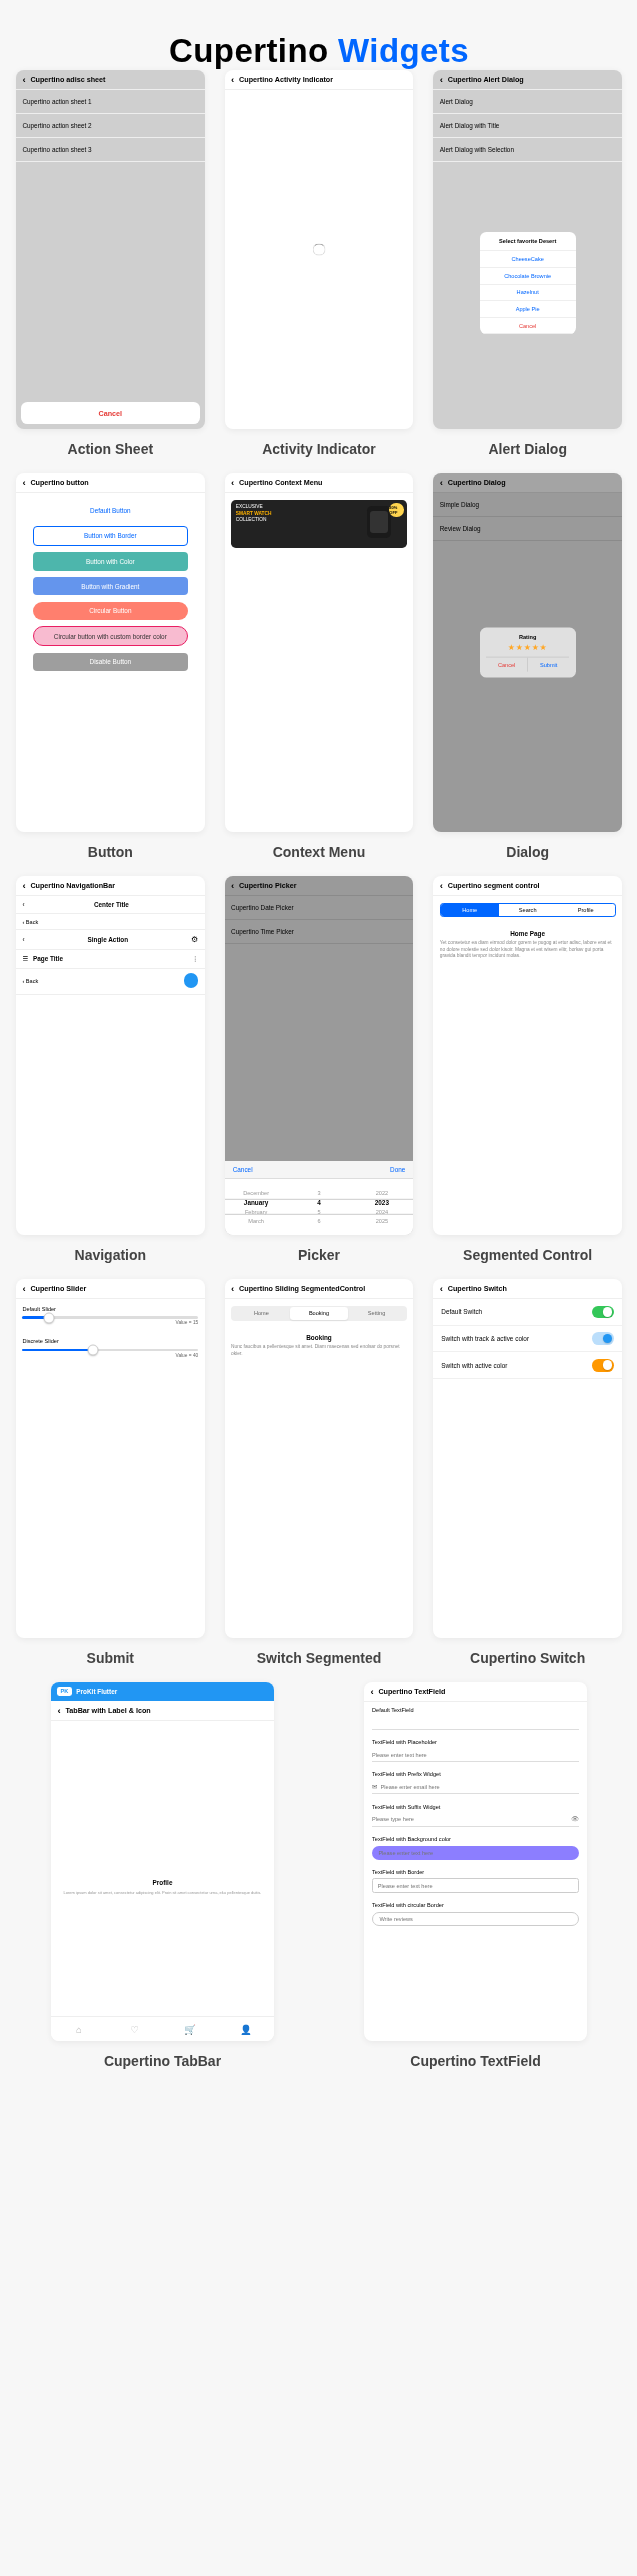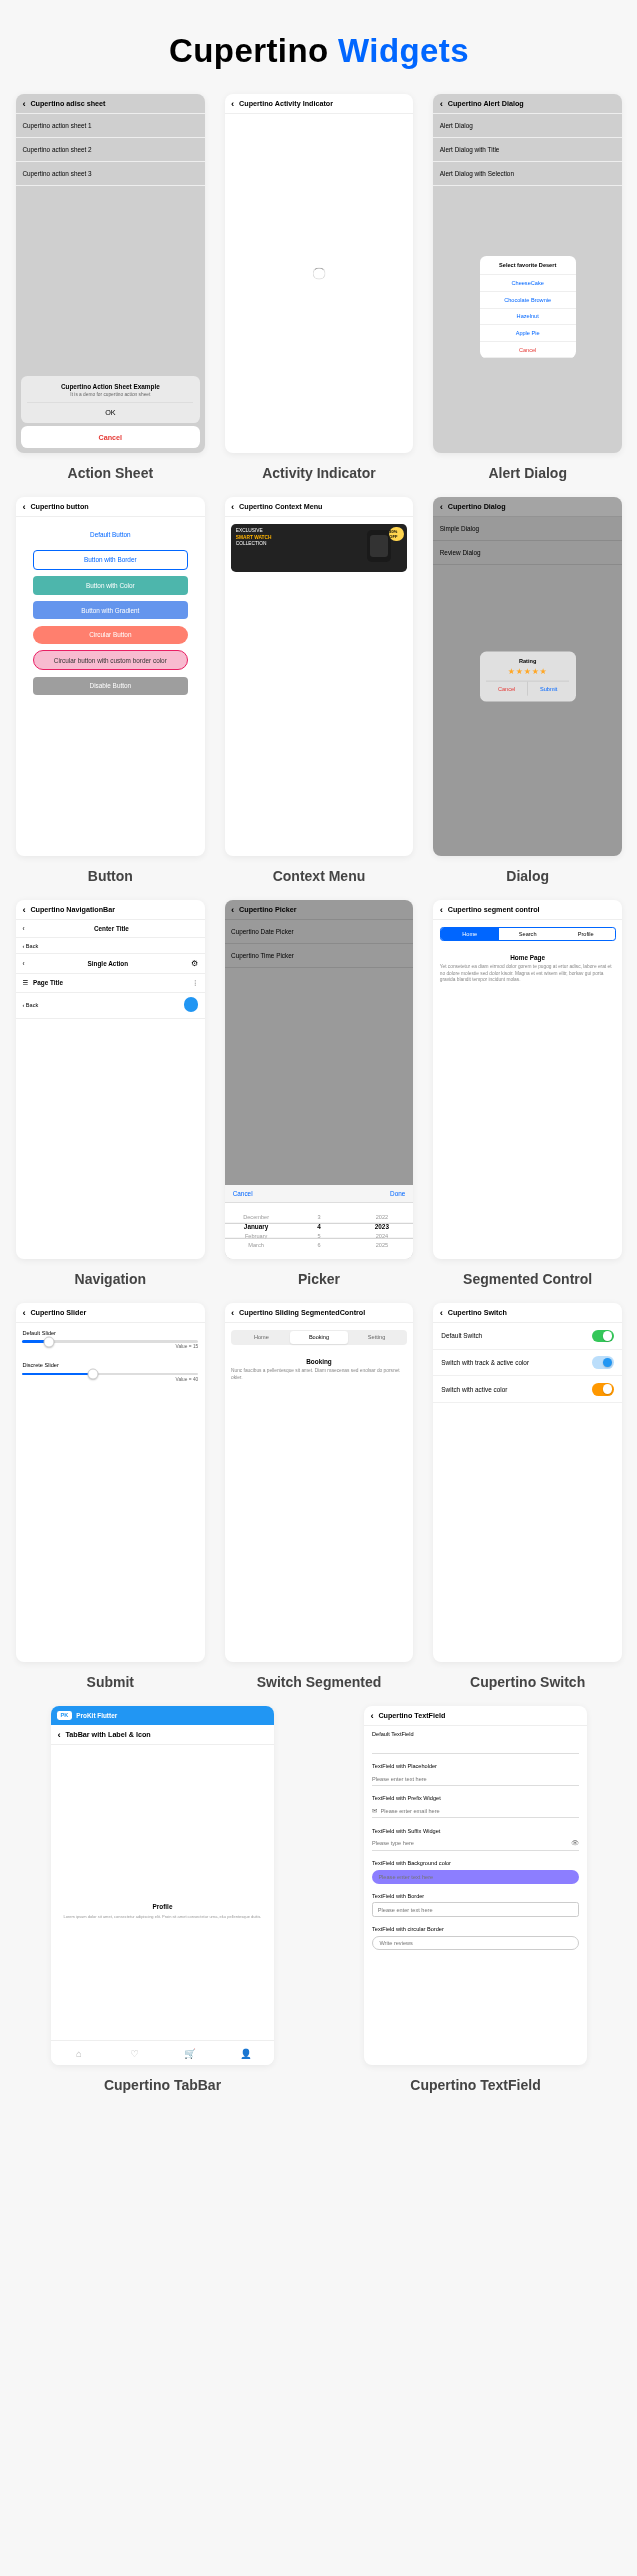--- a/index.html
+++ b/index.html
@@ -1,18 +1,18 @@
 <!DOCTYPE html>
 <html style="font-size:12.8px"><head>
 <meta charset="utf-8">
 <style>
 * { margin: 0; padding: 0; box-sizing: border-box; }
 body { background: #f7f7f7; font-family: -apple-system, BlinkMacSystemFont, 'Segoe UI', Helvetica, Arial, sans-serif; width: 638px; }
 .container { padding: 32px 16px; }
-.main-title { text-align: center; font-size: 33px; font-weight: 800; margin-bottom: 24px; letter-spacing: 0.4px; }
+.main-title { text-align: center; font-size: 33px; font-weight: 800; letter-spacing: 0.4px; }
 .main-title .black { color: #000; }
 .main-title .blue { color: #0066ff; }
 .grid { display: grid; grid-template-columns: repeat(3, 1fr); gap: 16px 20px; }
 .grid-2 { display: grid; grid-template-columns: repeat(2, 1fr); gap: 20px; justify-items: center; margin-top: 16px; }
 .grid-2 .card-wrap { width: 223px; }
 .card-wrap { display: flex; flex-direction: column; align-items: center; }
 .card { width: 100%; height: 359px; background: #fff; border-radius: 8px; box-shadow: 0 1.6px 6.4px rgba(0,0,0,0.06); overflow: hidden; position: relative; font-size: 6.4px; }
 .card-label { font-size: 14px; font-weight: 600; color: #444; margin-top: 12px; text-align: center; }
 .topbar { display: flex; align-items: center; padding: 4.8px 6.4px; border-bottom: 0.8px solid #eee; gap: 4.8px; font-size: 7.2px; font-weight: 600; }
 .topbar .back { font-size: 9.6px; line-height: 1; }
@@ -116,25 +116,20 @@
     <div class="card-wrap">
       <div class="card gray-bg">
         <div class="topbar">
           <span class="back">‹</span>
           <span>Cupertino adisc sheet</span>
         </div>
         <div class="row-item">Cupertino action sheet 1</div>
         <div class="row-item">Cupertino action sheet 2</div>
         <div class="row-item">Cupertino action sheet 3</div>
         <div class="sheet-bottom">
-          <div class="sheet-box">
-            <div class="t1">Cupertino Action Sheet Example</div>
-            <div class="t2">It is a demo for cupertino action sheet</div>
-            <div class="ok">OK</div>
-          </div>
           <div class="cancel-btn">Cancel</div>
         </div>
       </div>
       <div class="card-label">Action Sheet</div>
     </div>
 
     <div class="card-wrap">
       <div class="card">
         <div class="topbar">
           <span class="back">‹</span>

